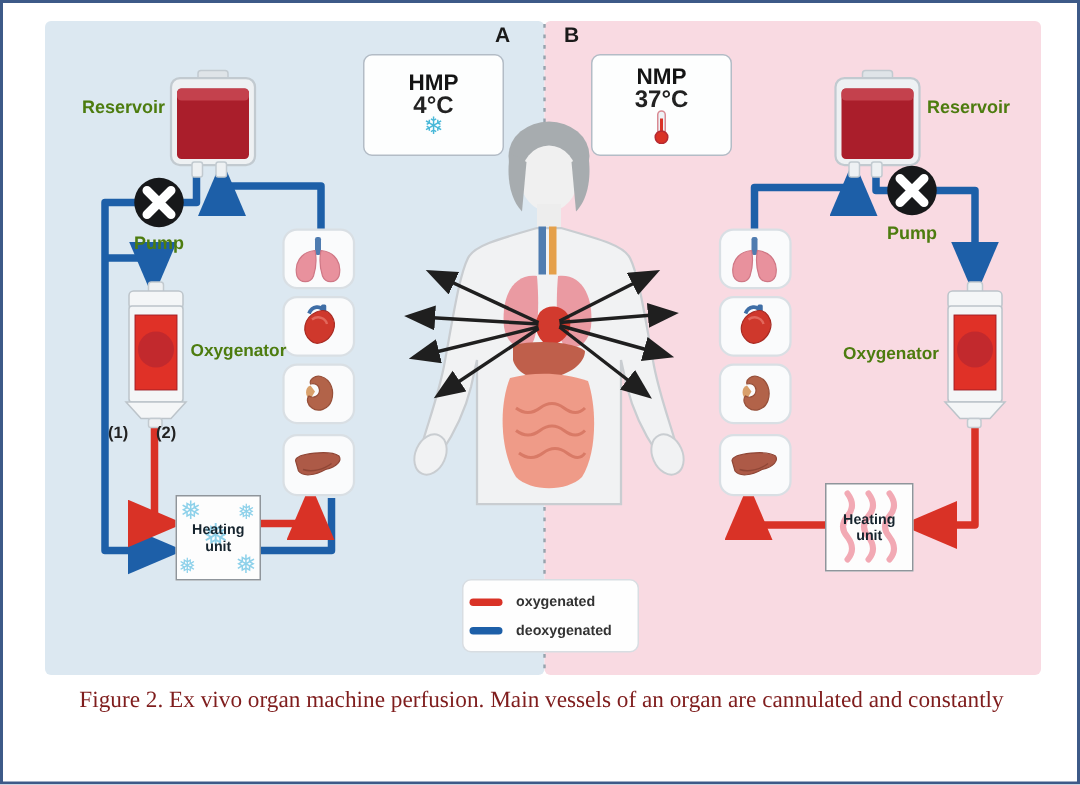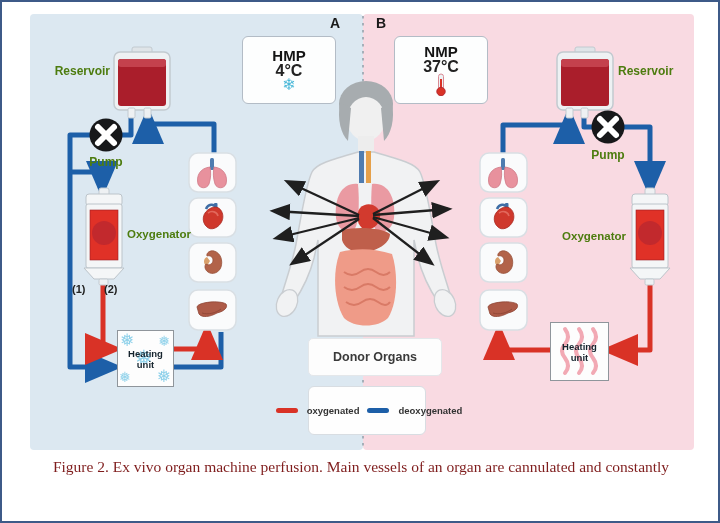--- a/index.html
+++ b/index.html
@@ -36,21 +36,21 @@
   .s4{right:2px;bottom:1px;font-size:17px;}
   .s5{left:17px;top:16px;font-size:21px;color:#aadcf0;}
   
   .donorbox{
     z-index:6;background:#fdfdfd;border-radius:5px;border:1px solid #e4e7ea;
     display:flex;align-items:center;justify-content:center;
     font-size:12.5px;font-weight:700;color:#3a3a3a;
   }
   .legendbox{
     z-index:6;background:#fefefe;border:1px solid #d8dde2;border-radius:6px;
-    display:flex;flex-direction:row;justify-content:center;gap:8px;padding:0 0 0 4px;
+    display:flex;flex-direction:column;justify-content:center;gap:8px;padding:0 0 0 4px;
     box-sizing:border-box;
   }
   .legrow{display:flex;align-items:center;gap:9px;}
   .swatch{width:22px;height:5px;border-radius:3px;display:inline-block;}
   .sw-red{background:#d93226;}
   .sw-blue{background:#1d5fa8;}
   .legrow span.leglbl{font-size:9.5px;font-weight:600;color:#333;}
   
   .caption{
     z-index:6;left:10px;top:452px;width:698px;text-align:center;
@@ -284,23 +284,20 @@
       <path d="M10,3 q6,8 0,15 q-6,7 0,14 q6,8 0,15" stroke="#f2a9b4" stroke-width="4" fill="none" stroke-linecap="round"></path>
       <path d="M24,3 q6,8 0,15 q-6,7 0,14 q6,8 0,15" stroke="#f2a9b4" stroke-width="4" fill="none" stroke-linecap="round"></path>
       <path d="M38,3 q6,8 0,15 q-6,7 0,14 q6,8 0,15" stroke="#f2a9b4" stroke-width="4" fill="none" stroke-linecap="round"></path>
     </svg>
     <div class="utxt">
       <div>Heating</div>
       <div>unit</div>
     </div>
   </div>
 
-  <div class="abs donorbox" style="left:306px;top:336px;width:132px;height:36px;">
-    <span>Donor Organs</span>
-  </div>
 
   <div class="abs legendbox" style="left:306px;top:384px;width:118px;height:49px;">
     <div class="legrow">
       <span class="swatch sw-red"></span>
       <span class="leglbl">oxygenated</span>
     </div>
     <div class="legrow">
       <span class="swatch sw-blue"></span>
       <span class="leglbl">deoxygenated</span>
     </div>

